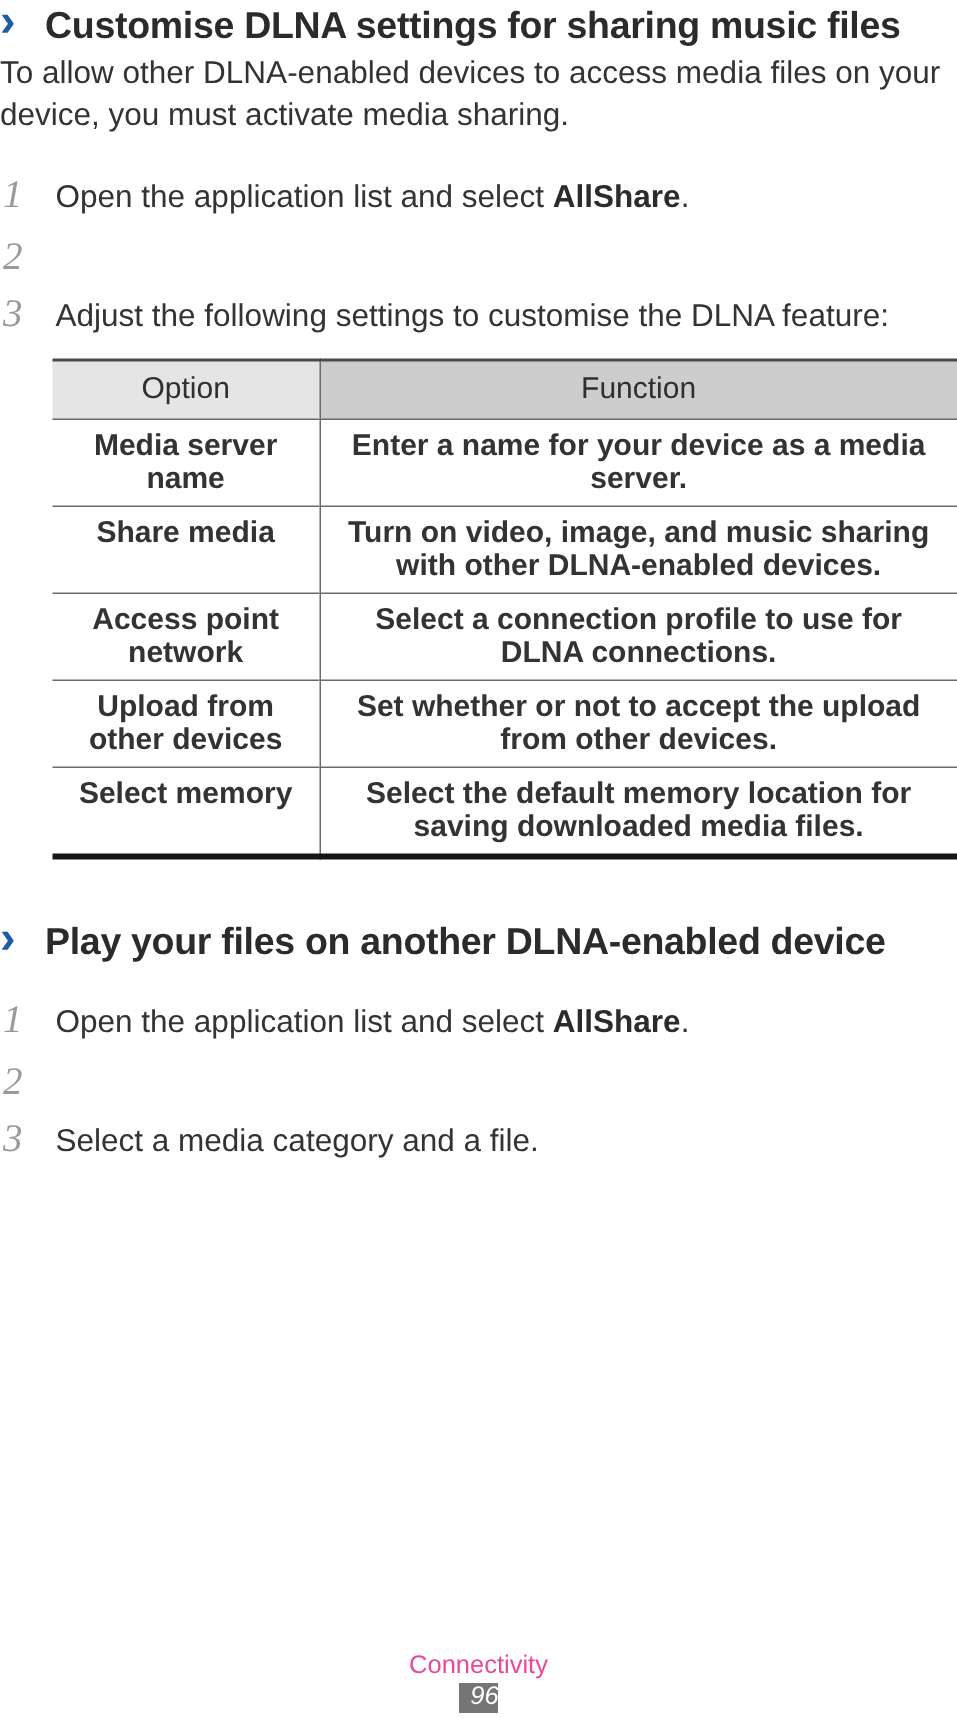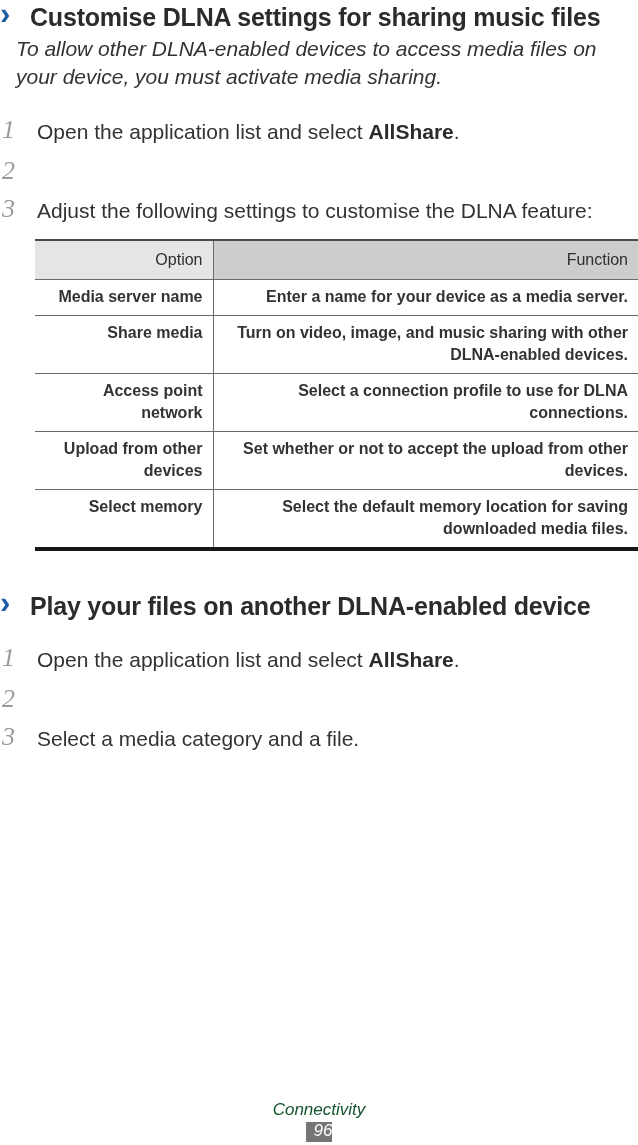--- a/index.html
+++ b/index.html
@@ -21,22 +21,22 @@
     letter-spacing: -0.2px;
   }
   .heading .chev {
     position: absolute; left: 0; top: -2px;
     color: var(--accent, #1e5ca6);
     font-size: 31px; font-weight: bold; line-height: 31px;
   }
   .heading .heading-text { display: inline-block; max-width: 572px; }
 
   .intro {
-    margin: 3px 0 0 16px;
-    font-size: 21px; line-height: 27.5px; color: #333; font-style: italic;
+    margin: 3px 0 0 0;
+    font-size: 21px; line-height: 27.5px; color: #333;
   }
 
   
   .steps { list-style: none; margin: 27px 0 0 0; padding: 0; }
   .step { display: flex; margin-bottom: 12px; }
   .step-num {
     flex: 0 0 37px; padding-left: 2px;
     font-family: "Liberation Serif", serif;
     font-style: italic; font-size: 26px; line-height: 26px;
     color: var(--stepnum, #9a9a9a);
@@ -54,36 +54,36 @@
 
   
   table.options {
     border-collapse: collapse;
     margin: 15px 0 0 35px;
     width: 603px;
     border-top: 2px solid #4a4a4a;
     border-bottom: 4px solid #161616;
   }
   table.options th, table.options td {
-    text-align: right; vertical-align: top;
-    font-size: 16px; font-weight: normal;
+    text-align: center; vertical-align: top;
+    font-size: 20px; font-weight: normal;
   }
   table.options th { padding: 5px 10px 6px 10px; line-height: 27px; color: #2f2f2f; }
   table.options td { padding: 6px 10px 7px 10px; line-height: 22px; border-top: 1px solid #6b6b6b; font-weight: bold; }
   th.opt-h { background: var(--hdr1, #e5e5e5); width: 178px; }
   th.fun-h { background: var(--hdr2, #cdcdcd); }
   td.opt { width: 178px; padding-right: 38px; }
   th.fun-h, td.fun { border-left: 1px solid #6b6b6b; }
 
   .section-2 { margin-top: 38px; }
   .section-2 .steps { margin-top: 24px; }
 
   
   .footer { position: absolute; left: 0; right: 0; bottom: 3px; text-align: center; }
-  .chapter { font-style: italic; font-size: 17px; line-height: 20px; color: #14532d; }
+  .chapter { font-size: 17px; line-height: 20px; color: #ec4899; }
   .pagenum {
     display: inline-block; margin-top: 2px;
     background: var(--badge, #757575); color: #ffffff;
     font-style: italic; font-size: 17px; line-height: 16px;
     padding: 1px 0 3px 8px;
   }
 </style>
 </head>
 <body>
 

